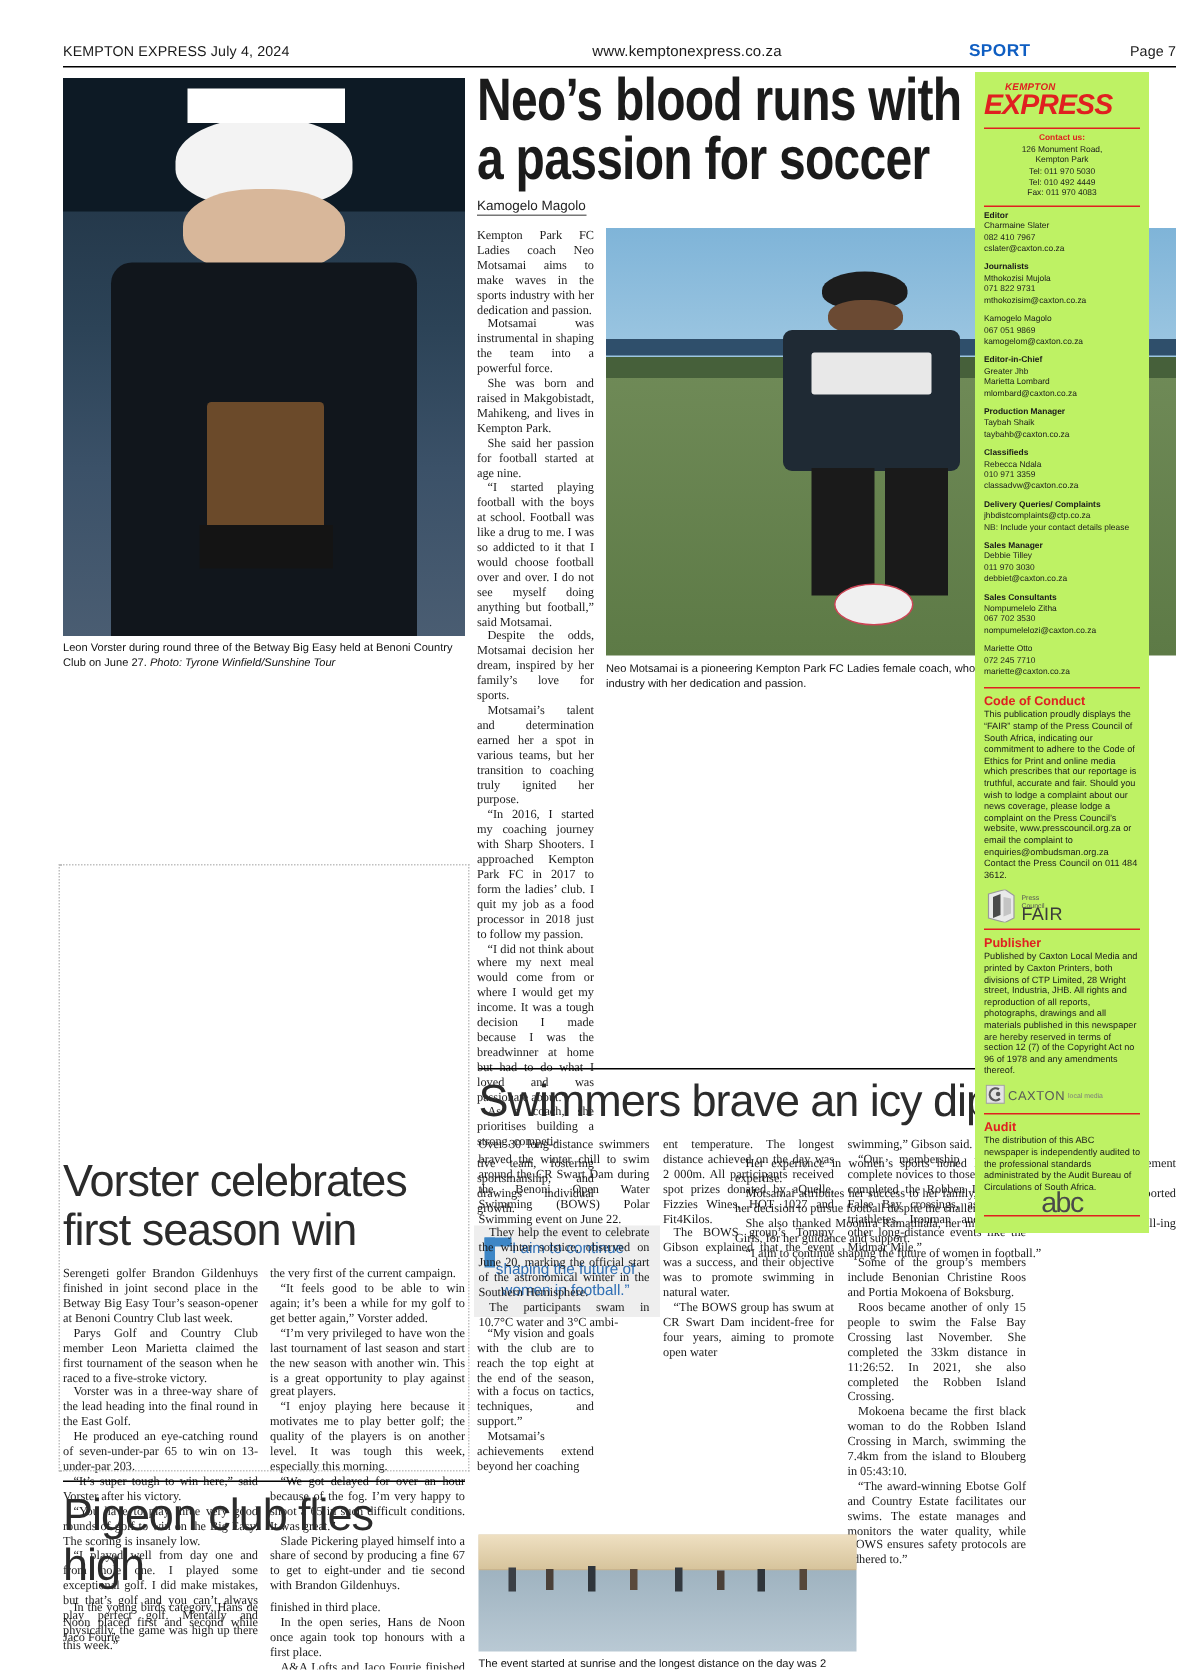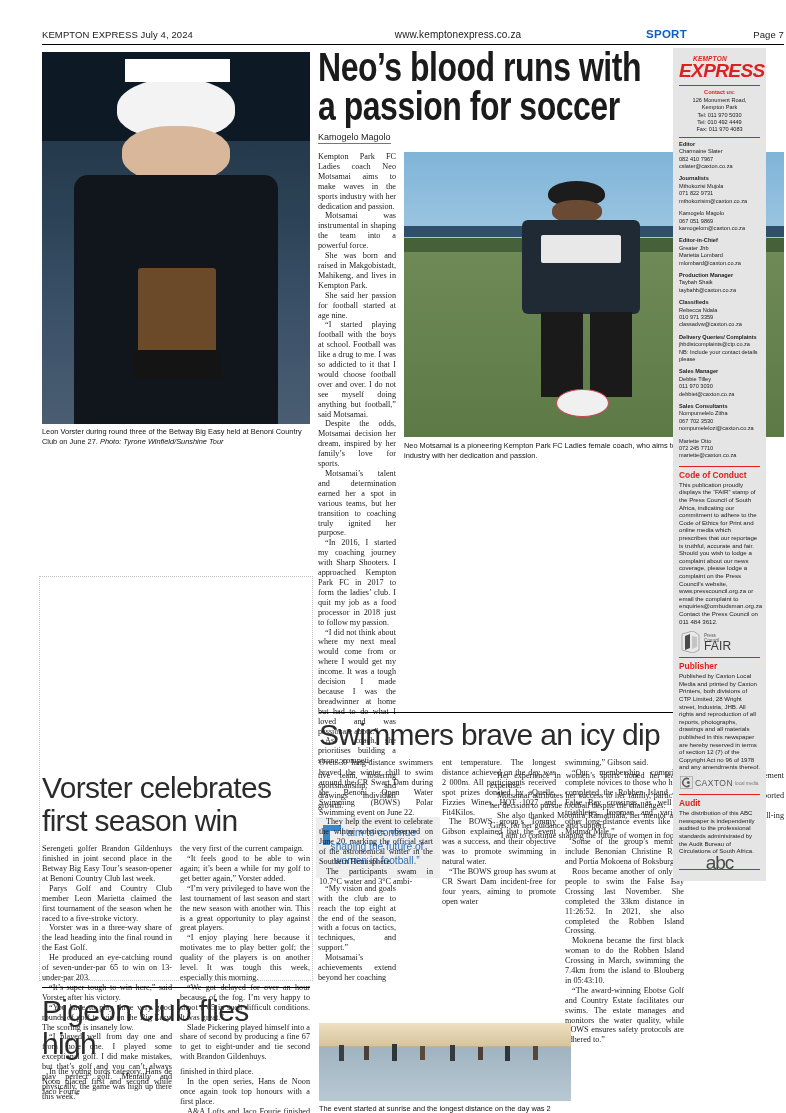--- a/index.html
+++ b/index.html
@@ -89,22 +89,22 @@
   .pq-bar:after{
     content:""; position:absolute; left:0; top:0; width:18px; height:6px; background:#3d86c6;
   }
 
   
   .rule-thin { border-top:1px solid #000; }
 
   
   .sidebar {
     position:absolute; right:20px; top:48px;
-    width:93px;
-    background:#e5e5e5;
+    width:116px;
+    background:#bef264;
     padding:5px 6px 8px 6px;
     font-family:"Liberation Sans", sans-serif;
     font-size:5.6px; line-height:7.4px;
     color:#1a1a1a;
   }
   .sb-logo { text-align:left; padding:2px 0 3px 0; }
   .sb-logo .k1 {
     font-family:"Liberation Sans", sans-serif;
     font-weight:bold; font-size:6.5px; color:#e02020;
     letter-spacing:.2px; margin-left:14px; font-style:italic;

